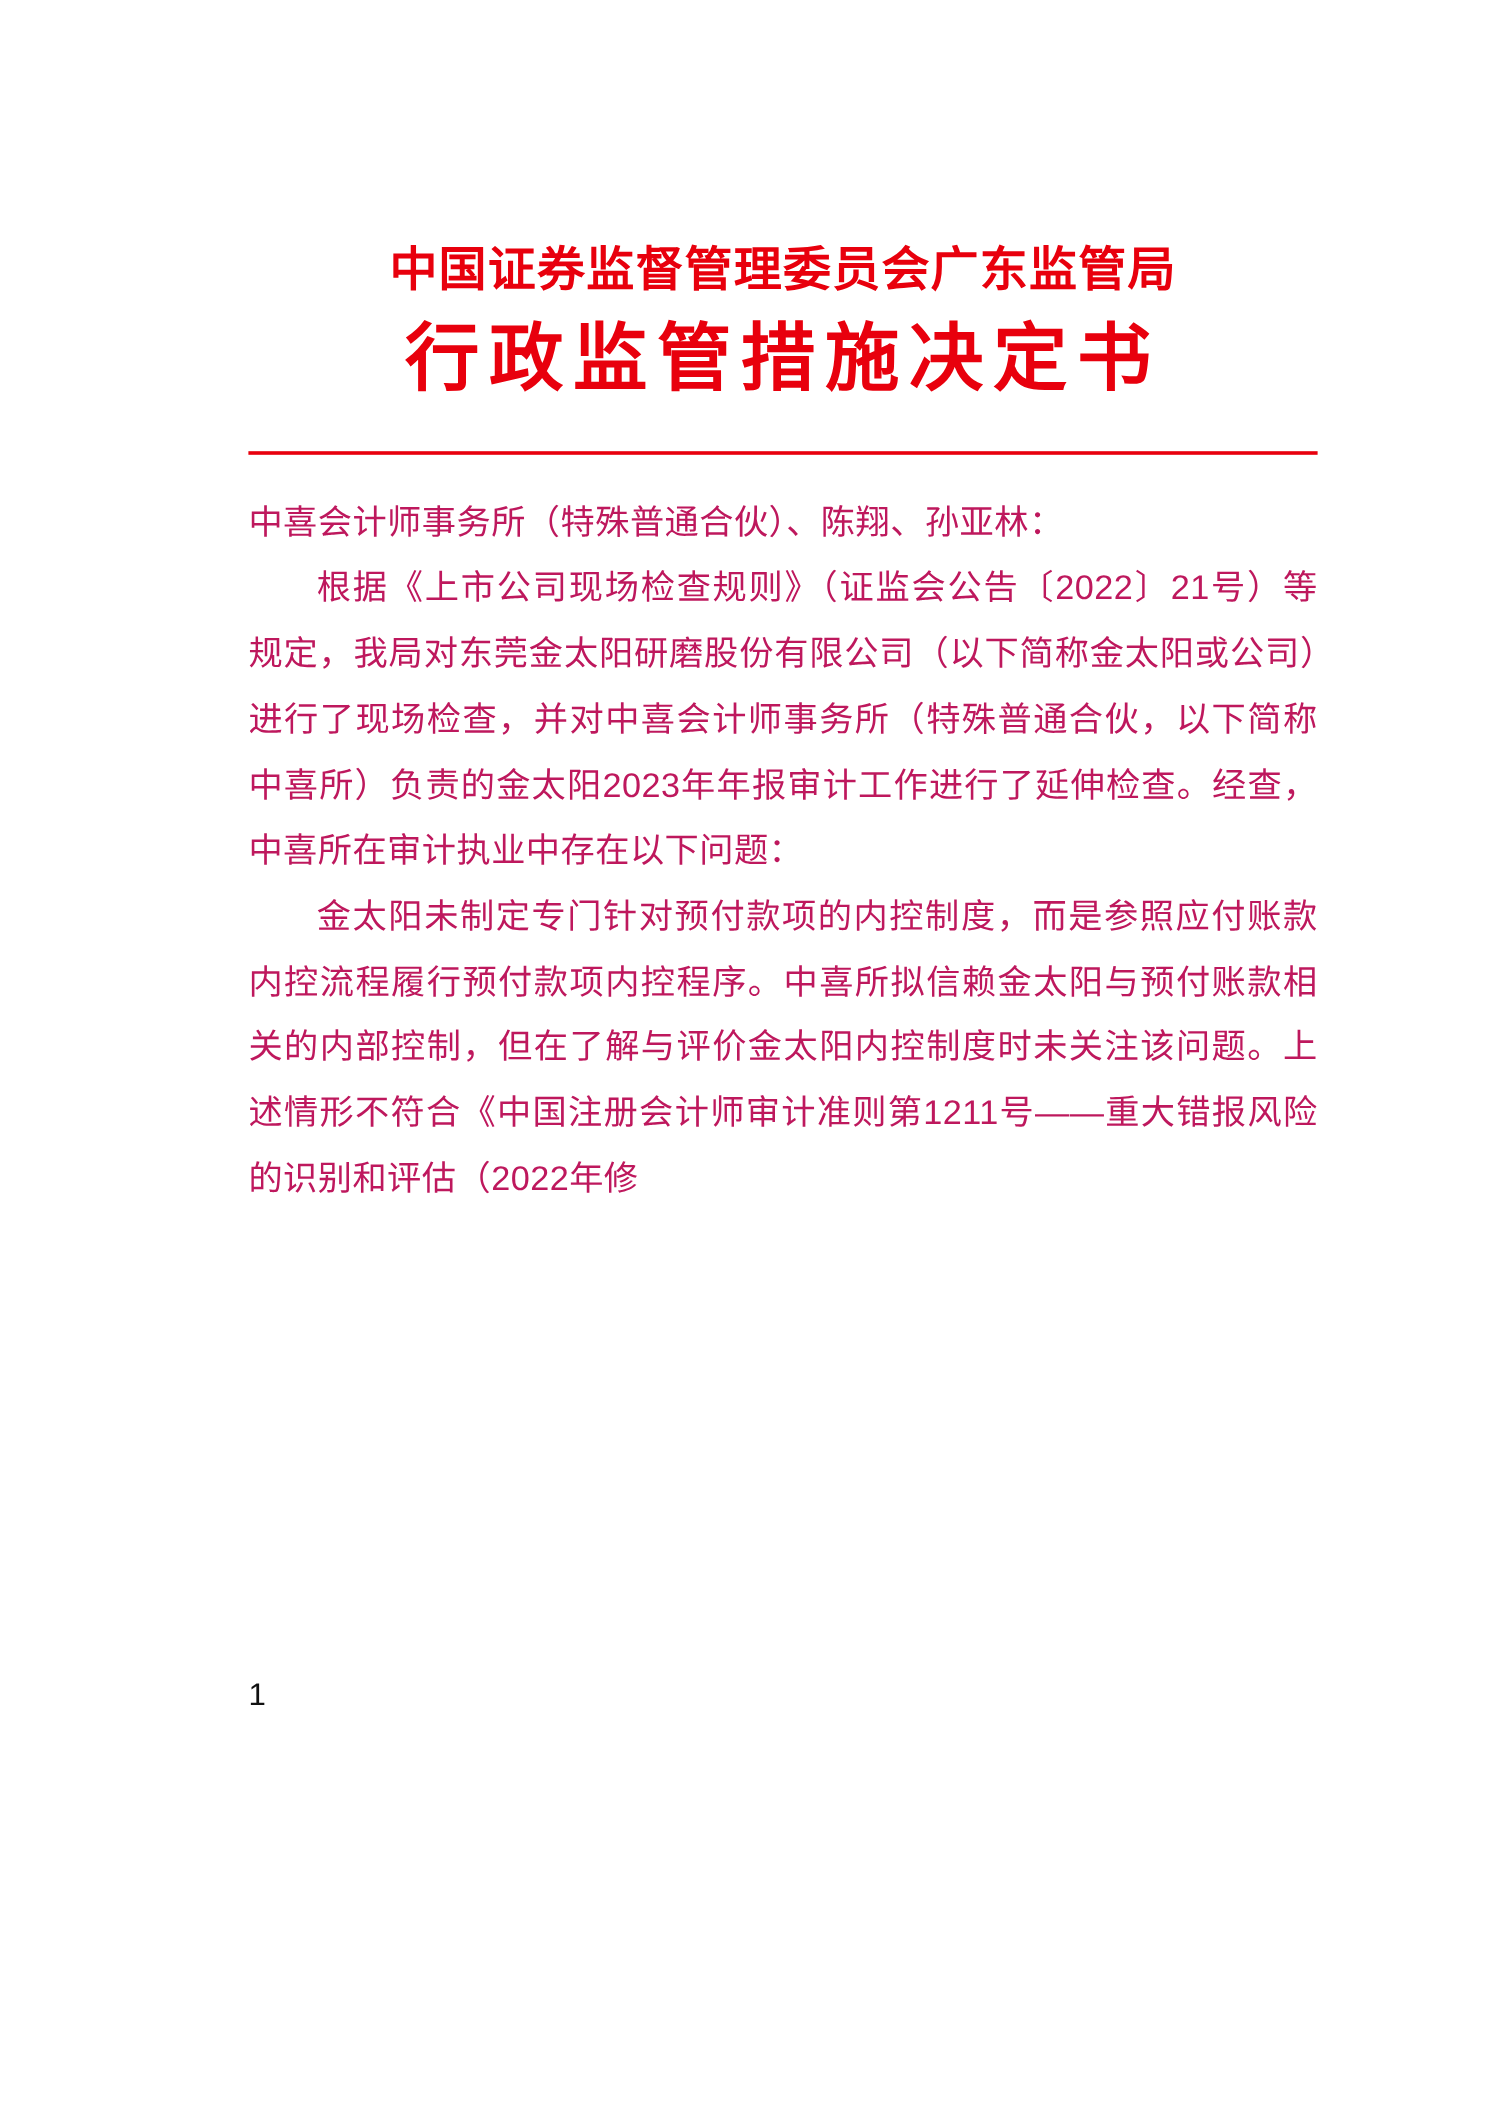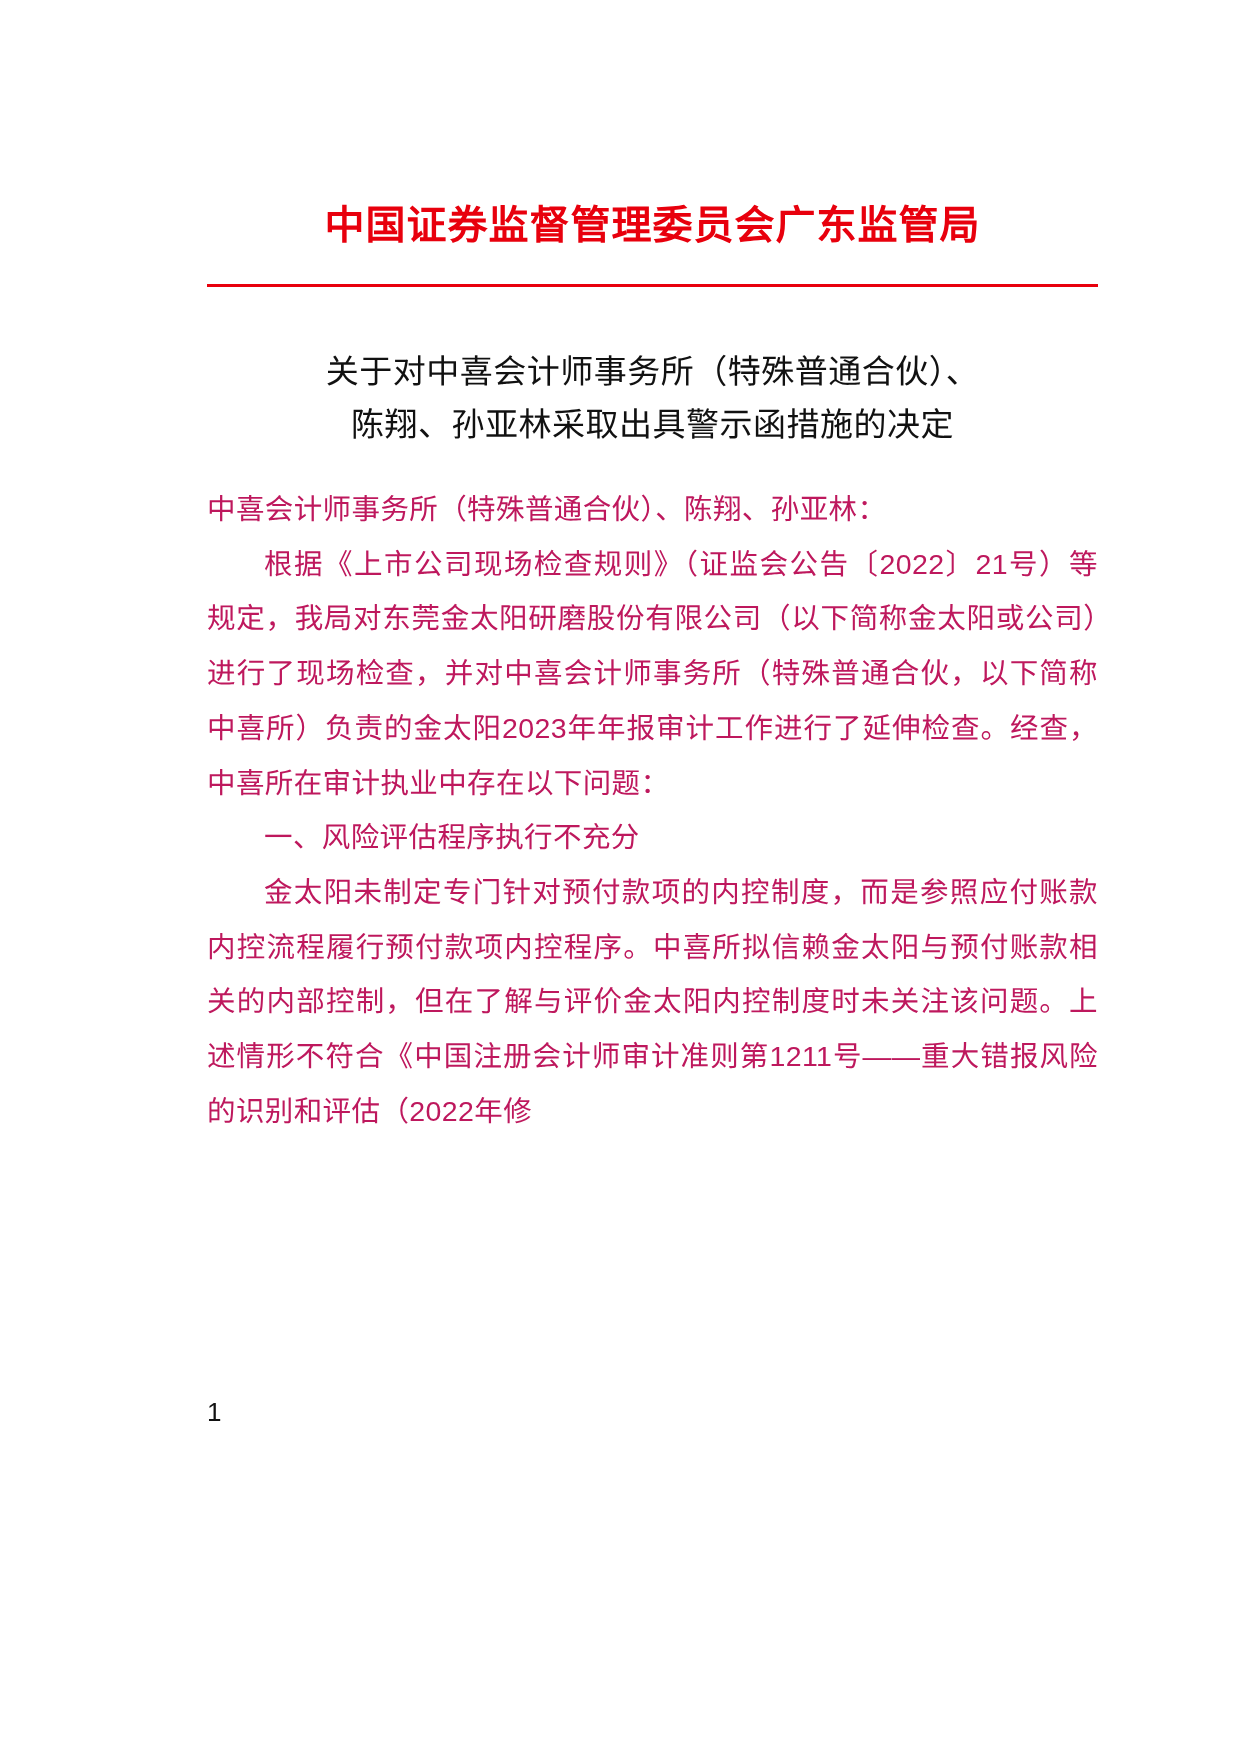--- a/index.html
+++ b/index.html
@@ -94,30 +94,26 @@
     color: #111111;
   }
 </style>
 </head>
 <body>
 
 <div class="page">
 
   <div class="doc-header">
     <div class="issuer">中国证券监督管理委员会广东监管局</div>
+    <div class="doc-title-main">行政监管措施决定书</div>
     <div class="red-rule"></div>
   </div>
 
-  <div class="subject">
-    <span>关于对中喜会计师事务所（特殊普通合伙）、</span>
-    <span class="line2">陈翔、孙亚林采取出具警示函措施的决定</span>
-  </div>
 
   <div class="body-text">
     <p class="p">中喜会计师事务所（特殊普通合伙）、陈翔、孙亚林：</p>
     <p class="p indent">根据《上市公司现场检查规则》（证监会公告〔2022〕21号）等规定，我局对东莞金太阳研磨股份有限公司（以下简称金太阳或公司）进行了现场检查，并对中喜会计师事务所（特殊普通合伙，以下简称中喜所）负责的金太阳2023年年报审计工作进行了延伸检查。经查，中喜所在审计执业中存在以下问题：</p>
-    <p class="p indent">一、风险评估程序执行不充分</p>
     <p class="p indent">金太阳未制定专门针对预付款项的内控制度，而是参照应付账款内控流程履行预付款项内控程序。中喜所拟信赖金太阳与预付账款相关的内部控制，但在了解与评价金太阳内控制度时未关注该问题。上述情形不符合《中国注册会计师审计准则第1211号——重大错报风险的识别和评估（2022年修</p>
   </div>
 
   <div class="page-number">1</div>
 
 </div>
 
 </body></html>

